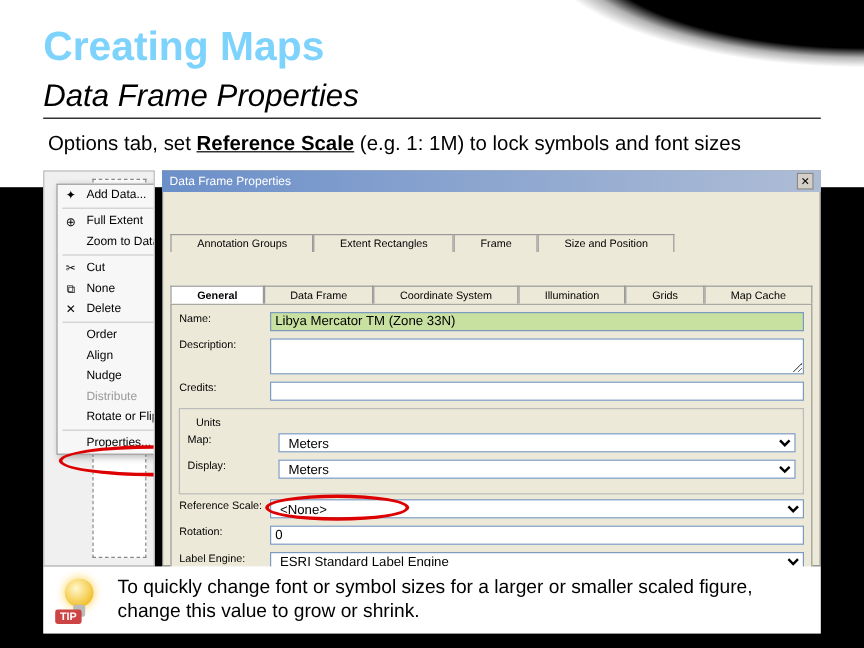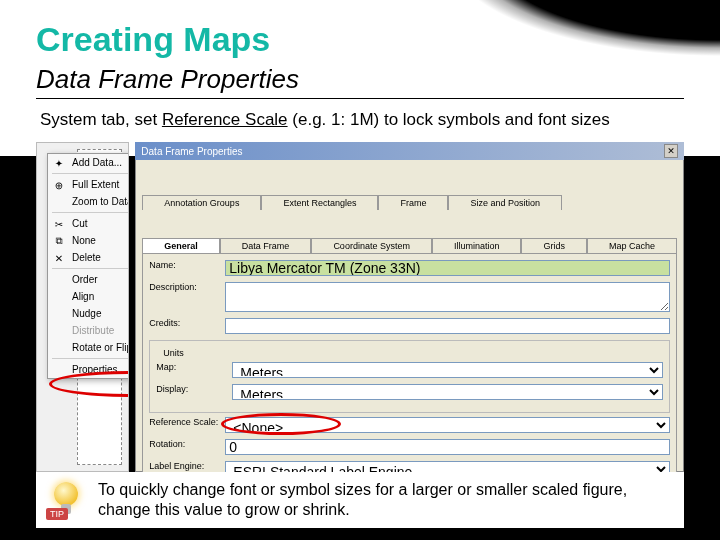--- a/index.html
+++ b/index.html
@@ -14,35 +14,35 @@
   .white-top {
     position: absolute; top: 0; left: 0; right: 0; height: 156px;
     background: #fff;
   }
   .curve {
     position: absolute; top: 0; right: 0; width: 360px; height: 120px;
     background: radial-gradient(ellipse 420px 160px at 100% -40%, #000 0%, #000 55%, rgba(0,0,0,0.3) 60%, transparent 65%);
   }
   h1 {
     position: absolute; top: 20px; left: 36px;
-    font-size: 34px; font-weight: 600; color: #14b8a6;
+    font-size: 34px; font-weight: 600; color: #7dd3fc;
   }
   h2 {
     position: absolute; top: 64px; left: 36px;
     font-size: 26px; font-style: italic; font-weight: 400; color: #000;
   }
   .hr {
     position: absolute; top: 98px; left: 36px; width: 648px; height: 1px;
     background: #000;
   }
   .desc {
     position: absolute; top: 110px; left: 40px;
     font-size: 17px; color: #000;
   }
-  .desc .u { text-decoration: underline; font-weight: normal; }
+  .desc .u { text-decoration: underline; font-weight: bold; }
   .desc b { font-weight: bold; }
 
   .content {
     position: absolute; top: 142px; left: 36px; width: 648px; height: 330px;
     display: flex; gap: 6px;
   }
   .left-pane {
     width: 370px; height: 100%;
     background: #f0f0f0;
     border: 1px solid #bbb;
@@ -121,21 +121,21 @@
     font-size: 9px; white-space: nowrap; margin-top: 28px;
   }
   .tab.active { background: #fff; font-weight: bold; }
   .tab-body {
     border: 1px solid #999; background: #ece9d8;
     padding: 6px; min-height: 250px;
   }
   .form-row { display: flex; margin-bottom: 6px; gap: 6px; }
   .form-row label { width: 70px; font-size: 9px; }
   .form-row input, .form-row select, .form-row textarea {
-    flex: 1; font-size: 14px; padding: 1px 3px;
+    flex: 1; font-size: 11px; padding: 1px 3px;
     border: 1px solid #7a9abf; background: #fff; height: 16px;
   }
   .form-row textarea { height: 30px; }
   .fieldset {
     border: 1px solid #bbb; padding: 6px; margin: 4px 0;
   }
   .fieldset .legend { font-size: 9px; margin: -12px 0 4px 4px; background: #ece9d8; display: inline-block; padding: 0 3px; }
   .tip-note { font-size: 8px; color: #333; margin: 2px 0 4px 0; line-height: 1.2; }
   .red-oval-2 {
     position: absolute; width: 120px; height: 22px;
@@ -157,36 +157,36 @@
     width: 24px; height: 24px; background: radial-gradient(circle at 40% 35%, #fff8cc, #f2c233 70%);
     border-radius: 50%; position: absolute; top: 2px; left: 8px;
     box-shadow: 0 0 6px 2px rgba(255,210,80,0.6);
   }
   .bulb::after {
     content: ""; position: absolute; bottom: -8px; left: 7px; width: 10px; height: 10px;
     background: #bbb; border-radius: 2px;
   }
   .tip-badge {
     position: absolute; bottom: 0; left: 0;
-    background: #c44; color: #fff; font-size: 9px; font-weight: normal;
+    background: #c44; color: #fff; font-size: 9px; font-weight: bold;
     padding: 1px 4px; border-radius: 2px;
   }
   .tip-text { font-size: 16px; line-height: 1.25; }
 </style>
 </head>
 <body>
 
 <div class="white-top"></div>
 <div class="curve"></div>
 
 <h1>Creating Maps</h1>
 <h2>Data Frame Properties</h2>
 <div class="hr"></div>
 <div class="desc">
-  <span>System tab, set </span><b class="u">Reference Scale</b><span> (e.g. 1: 1M) to lock symbols and font sizes</span>
+  <span>Options tab, set </span><b class="u">Reference Scale</b><span> (e.g. 1: 1M) to lock symbols and font sizes</span>
 </div>
 
 <div class="content">
 
   <div class="left-pane">
     <div class="map-canvas">
       <div class="map-blob"></div>
     </div>
     <div class="context-menu" id="ctx">
         <div class="item"><span class="ico">✦</span><span>Add Data...</span></div>

